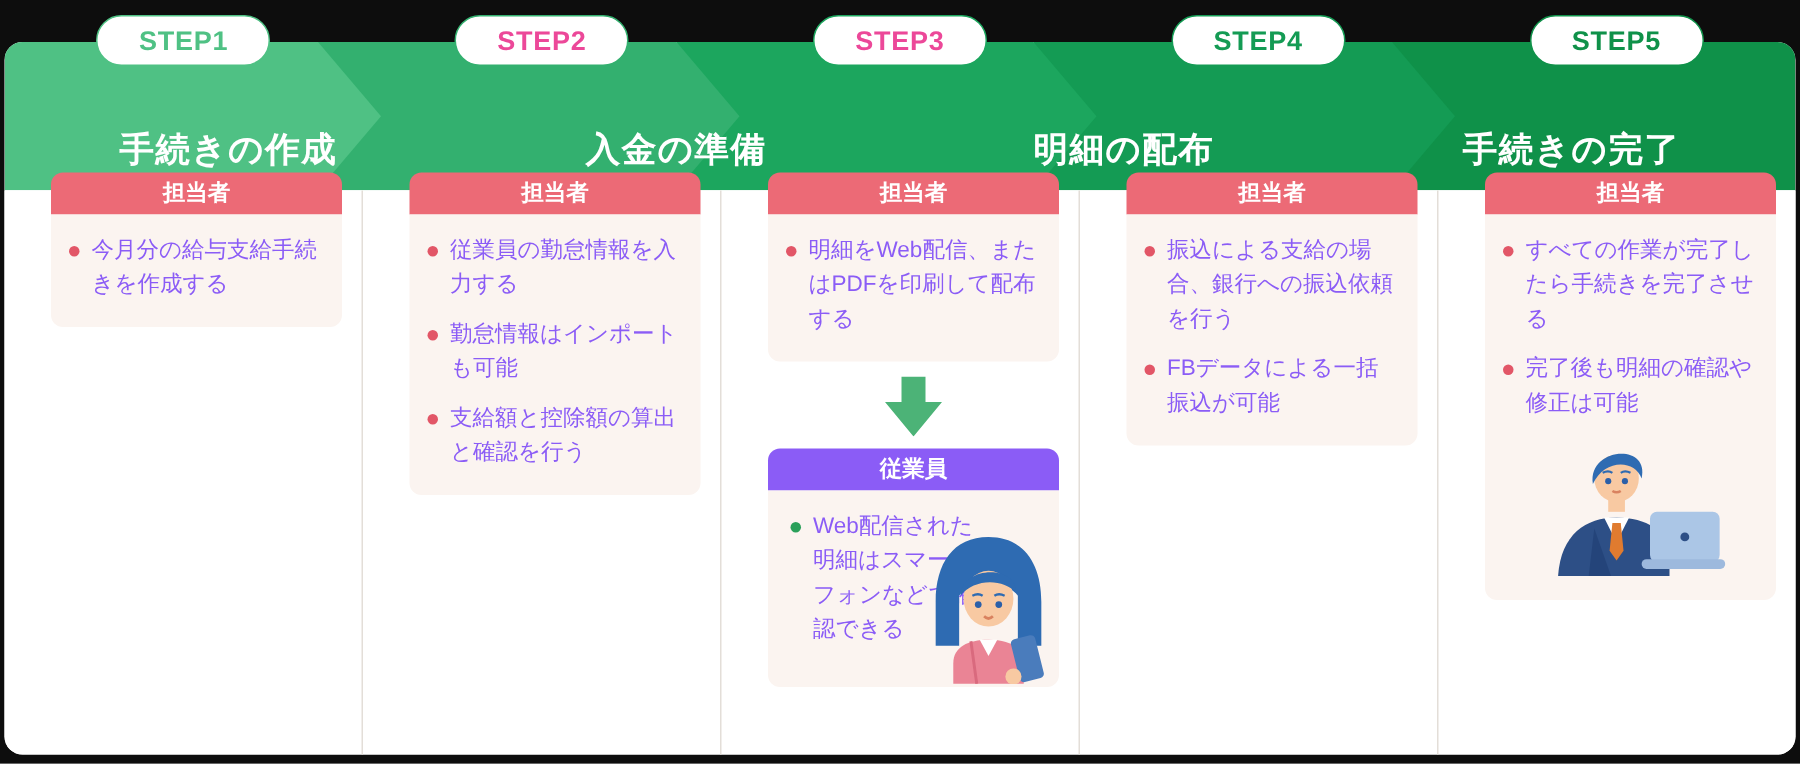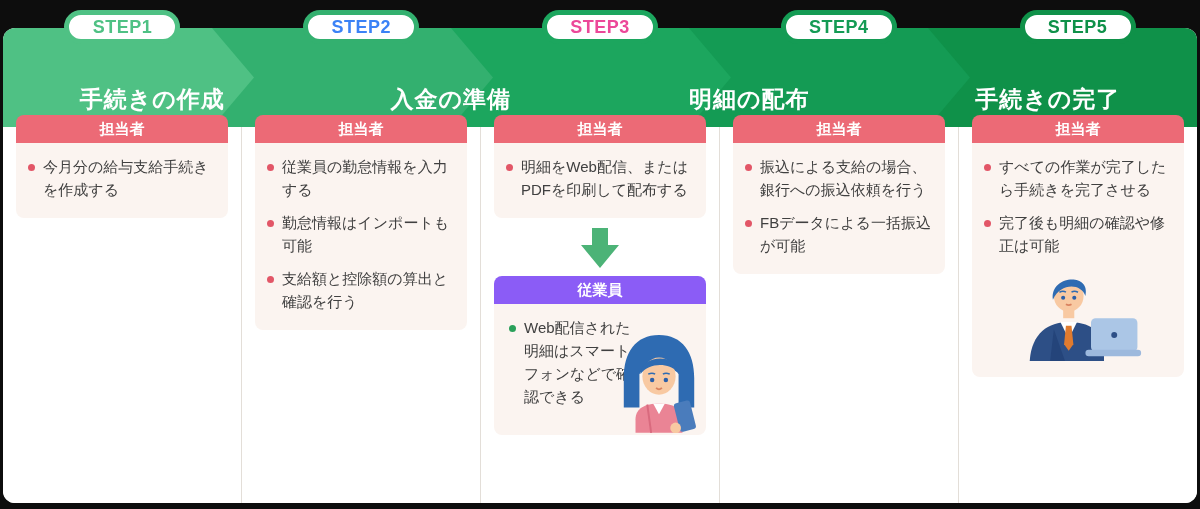--- a/index.html
+++ b/index.html
@@ -16,42 +16,42 @@
 
   
   .titles-row { position:absolute; top:44px; left:0; width:1194px; height:55px;
                 display:flex; z-index:3; pointer-events:none; }
   .title-cell { flex:1; display:flex; align-items:center; justify-content:center; }
   .step-title { color:#ffffff; font-size:23px; font-weight:bold; letter-spacing:1px; }
 
   
   .badges-row { position:absolute; top:10px; left:3px; width:1194px; display:flex; z-index:5; }
   .badge-cell { flex:1; display:flex; justify-content:center; }
-  .step-badge { background:#ffffff; border:5px solid #6d28d9; border-radius:18px;
+  .step-badge { background:#ffffff; border:1px solid #6d28d9; border-radius:18px;
                 min-width:116px; height:34px; display:flex; align-items:center; justify-content:center;
                 font-size:18px; font-weight:bold; letter-spacing:0.5px; }
 
   
   .columns { position:absolute; top:99px; left:0; width:1194px; height:376px;
              display:flex; background:#ffffff; border-radius:0 0 12px 12px; }
-  .col { flex:1; position:relative; border-right:1px solid #e3ded8; }
+  .col { flex:1; position:relative; border-right:1px solid #e3ded8;margin-left:18px; }
   .col:last-child { border-right:none; }
 
   .card { margin:0 13px; position:relative; z-index:4; }
   .card.first { margin-top:-12px; }
   .card-header { height:28px; line-height:28px; text-align:center; color:#ffffff;
                  font-size:15px; font-weight:bold; border-radius:8px 8px 0 0; background:#ec6a76; }
   .card.employee .card-header { background:#8b5cf6; }
   .card-body { background:#fbf4f0; border-radius:0 0 8px 8px; padding:13px 12px 16px; }
 
   .bullet { display:flex; gap:8px; margin-bottom:10px; }
   .bullet:last-child { margin-bottom:0; }
   .dot { width:7px; height:7px; border-radius:50%; background:#e25667; flex:none; margin-top:8px; }
   .card.employee .dot { background:#2aa05a; }
-  .b-text { font-size:15px; line-height:1.53; color:#404040; }
+  .b-text { font-size:15px; line-height:1.53; color:#8b5cf6; }
 
   .arrow-wrap { display:flex; justify-content:center; margin:10px 0 8px; }
 
   .employee-body { position:relative; min-height:122px;padding-left:15px; }
   .employee-body .b-text { width:114px; }
   .woman-illo { position:absolute; right:2px; bottom:2px; }
 
   .man-illo { display:block; margin:8px auto 0; }
 </style>
 </head>
@@ -213,21 +213,21 @@
       </div>
 
     </div>
   </div>
 
   <div class="badges-row">
     <div class="badge-cell">
         <div class="step-badge" style="color: rgb(79, 193, 132); border-color: rgb(79, 193, 132);">STEP1</div>
       </div>
     <div class="badge-cell">
-        <div class="step-badge" style="color: #3b82f6; border-color: rgb(51, 176, 111);">STEP2</div>
+        <div class="step-badge" style="color: #ec4899; border-color: rgb(51, 176, 111);">STEP2</div>
       </div>
     <div class="badge-cell">
         <div class="step-badge" style="color: #ec4899; border-color: rgb(28, 166, 94);">STEP3</div>
       </div>
     <div class="badge-cell">
         <div class="step-badge" style="color: rgb(20, 155, 84); border-color: rgb(20, 155, 84);">STEP4</div>
       </div>
     <div class="badge-cell">
         <div class="step-badge" style="color: rgb(15, 145, 73); border-color: rgb(15, 145, 73);">STEP5</div>
       </div>

